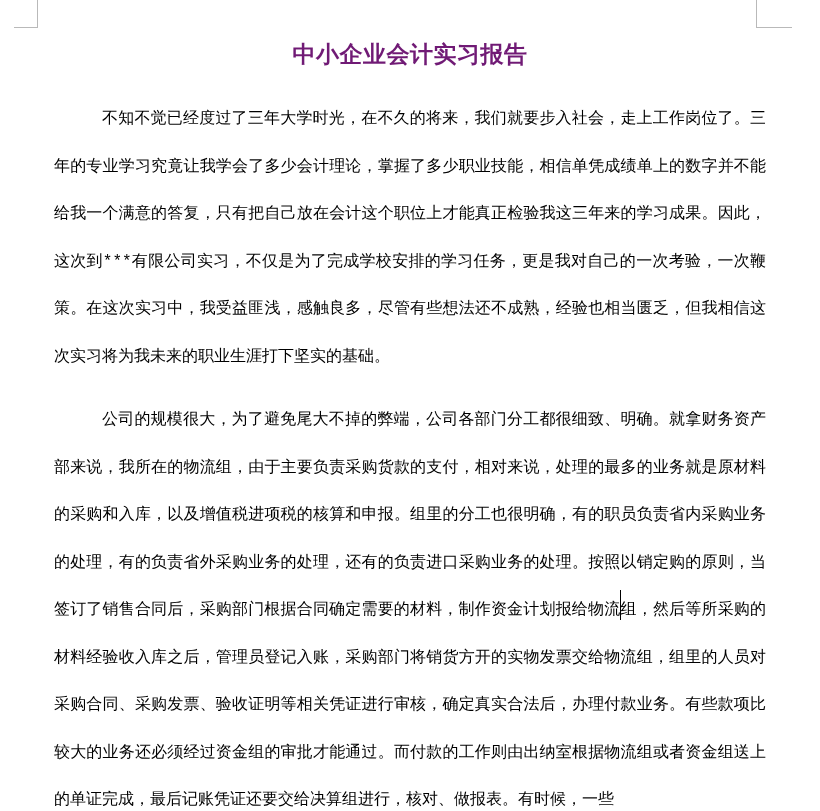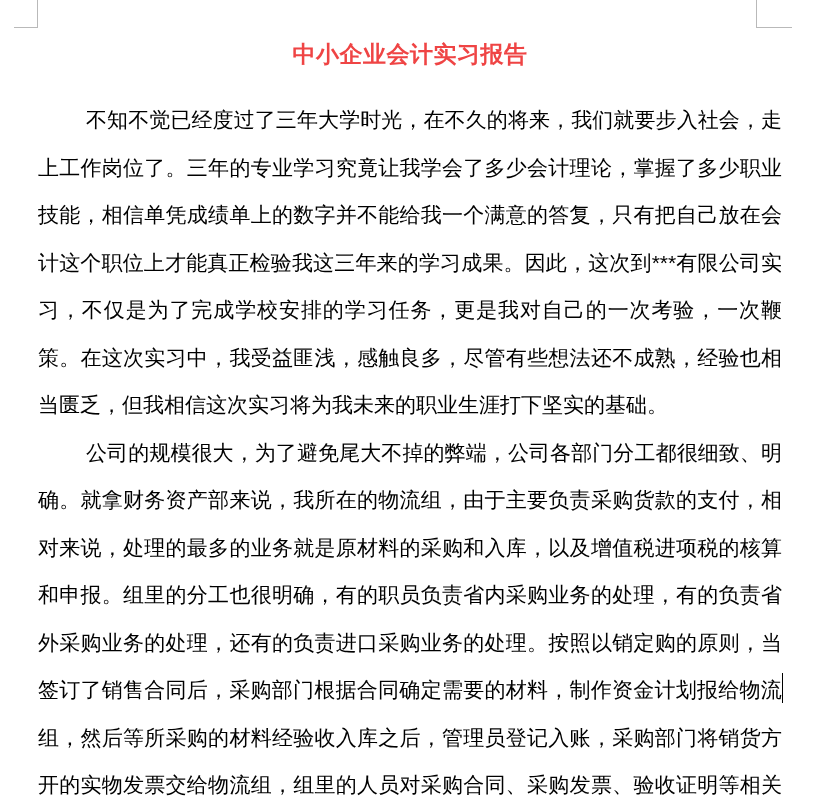--- a/index.html
+++ b/index.html
@@ -53,36 +53,36 @@
     top: 34px;
     width: 744px;
   }
 
   #document-title {
     font-family: "Liberation Sans", "DejaVu Sans", sans-serif;
     font-weight: bold;
     font-size: 23px;
     line-height: 40px;
     text-align: center;
-    color: #ef4444;
+    color: #701a75;
     letter-spacing: 0.5px;
     margin: 0 0 22px 0;
     white-space: pre;
   }
 
   .body-paragraph {
-    font-family: Liberation Sans, sans-serif;
-    font-size: 21px;
+    font-family: Liberation Mono, monospace;
+    font-size: 16px;
     line-height: 47.5px;
     color: #000000;
     text-align: justify;
     text-align-last: left;
     text-justify: inter-character;
     text-indent: 48px;
-    margin: 0;
+    margin: 16px;
     word-break: break-all;
     letter-spacing: 0px;
   }
 
   
   .caret {
     display: inline-block;
     width: 1px;
     height: 30px;
     background: #000000;

